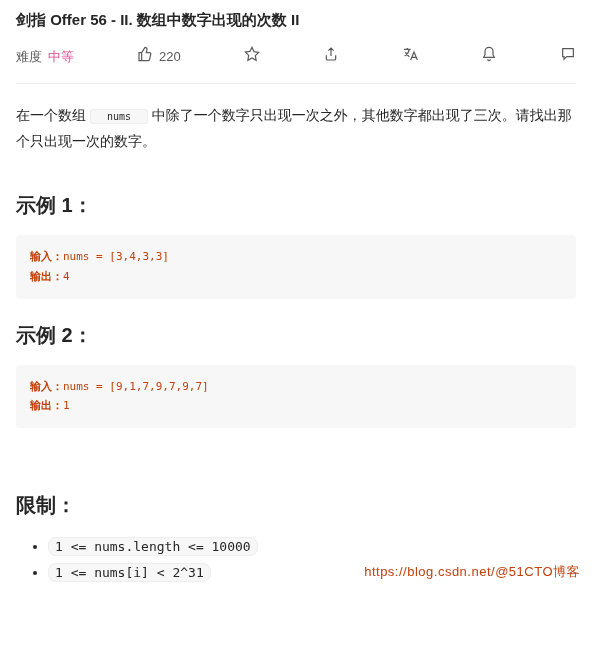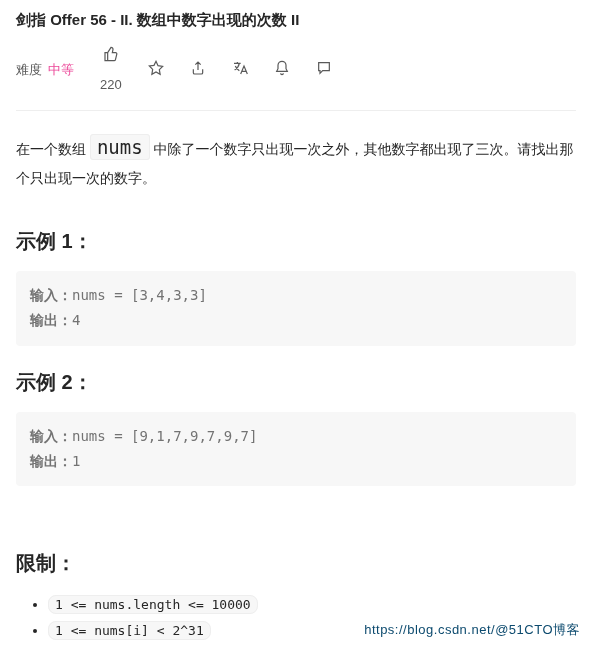--- a/index.html
+++ b/index.html
@@ -9,48 +9,48 @@
     width:592px;
     padding:8px 16px 0 16px;
     font-size:14px;
     line-height:1.6;
     position:relative;
   }
   h1.title { font-size:15px; font-weight:600; margin-bottom:14px; }
   .meta-row {
     display:flex; align-items:center; gap:26px;
     padding-bottom:14px; border-bottom:1px solid #eee;
-    margin-bottom:18px; color:#595959;
+    margin-bottom:18px; color:#595959;justify-content:space-between;
   }
   .meta-item { display:flex; align-items:center; gap:6px; font-size:13px; }
   .difficulty-label { color:#595959; }
   .difficulty-value { color:#ec4899; }
   .icon-btn svg { width:16px; height:16px; stroke:#595959; fill:none; stroke-width:1.8; }
-  .icon-btn { display:flex; align-items:center; gap:6px; cursor:pointer;flex-direction:column; }
+  .icon-btn { display:flex; align-items:center; gap:6px; cursor:pointer; }
   .desc { font-size:14px; line-height:1.9; margin-bottom:34px; }
   .desc code.inline {
     background:#f7f7f7; border:1px solid #eee; border-radius:3px;
-    padding:1px 6px; font-family:Menlo,Consolas,monospace; font-size:19px;
+    padding:1px 16px; font-family:Menlo,Consolas,monospace; font-size:10px;
   }
   h3.section { font-size:20px; font-weight:700; margin:16px 0 14px 0; }
   pre.example {
     background:#f7f7f7; border-radius:4px; padding:12px 14px;
-    font-family:Menlo,Consolas,monospace; font-size:14px; line-height:1.8;
-    color:#737373; margin-bottom:20px; white-space:pre;
+    font-family:Menlo,Consolas,monospace; font-size:11px; line-height:1.8;
+    color:#c2410c; margin-bottom:20px; white-space:pre;
   }
   pre.example b { font-weight:700; font-family:-apple-system,"Microsoft YaHei",sans-serif; }
   ul.constraints { list-style:disc; padding-left:32px; margin-top:10px; }
   ul.constraints li { margin:3px 0; }
   ul.constraints code {
     background:#f7f7f7; border:1px solid #eee; border-radius:8px;
     padding:1px 6px; font-family:Menlo,Consolas,monospace; font-size:13px;
   }
   .watermark {
     position:absolute; right:12px; bottom:4px;
-    color:#0c4a6e; font-size:13px; letter-spacing:0.5px;
+    color:#c2410c; font-size:13px; letter-spacing:0.5px;
     pointer-events:none;
   }
 </style>
 </head>
 <body>
 
 <h1 class="title">剑指 Offer 56 - II. 数组中数字出现的次数 II</h1>
 
 <div class="meta-row">
   <div class="meta-item">

